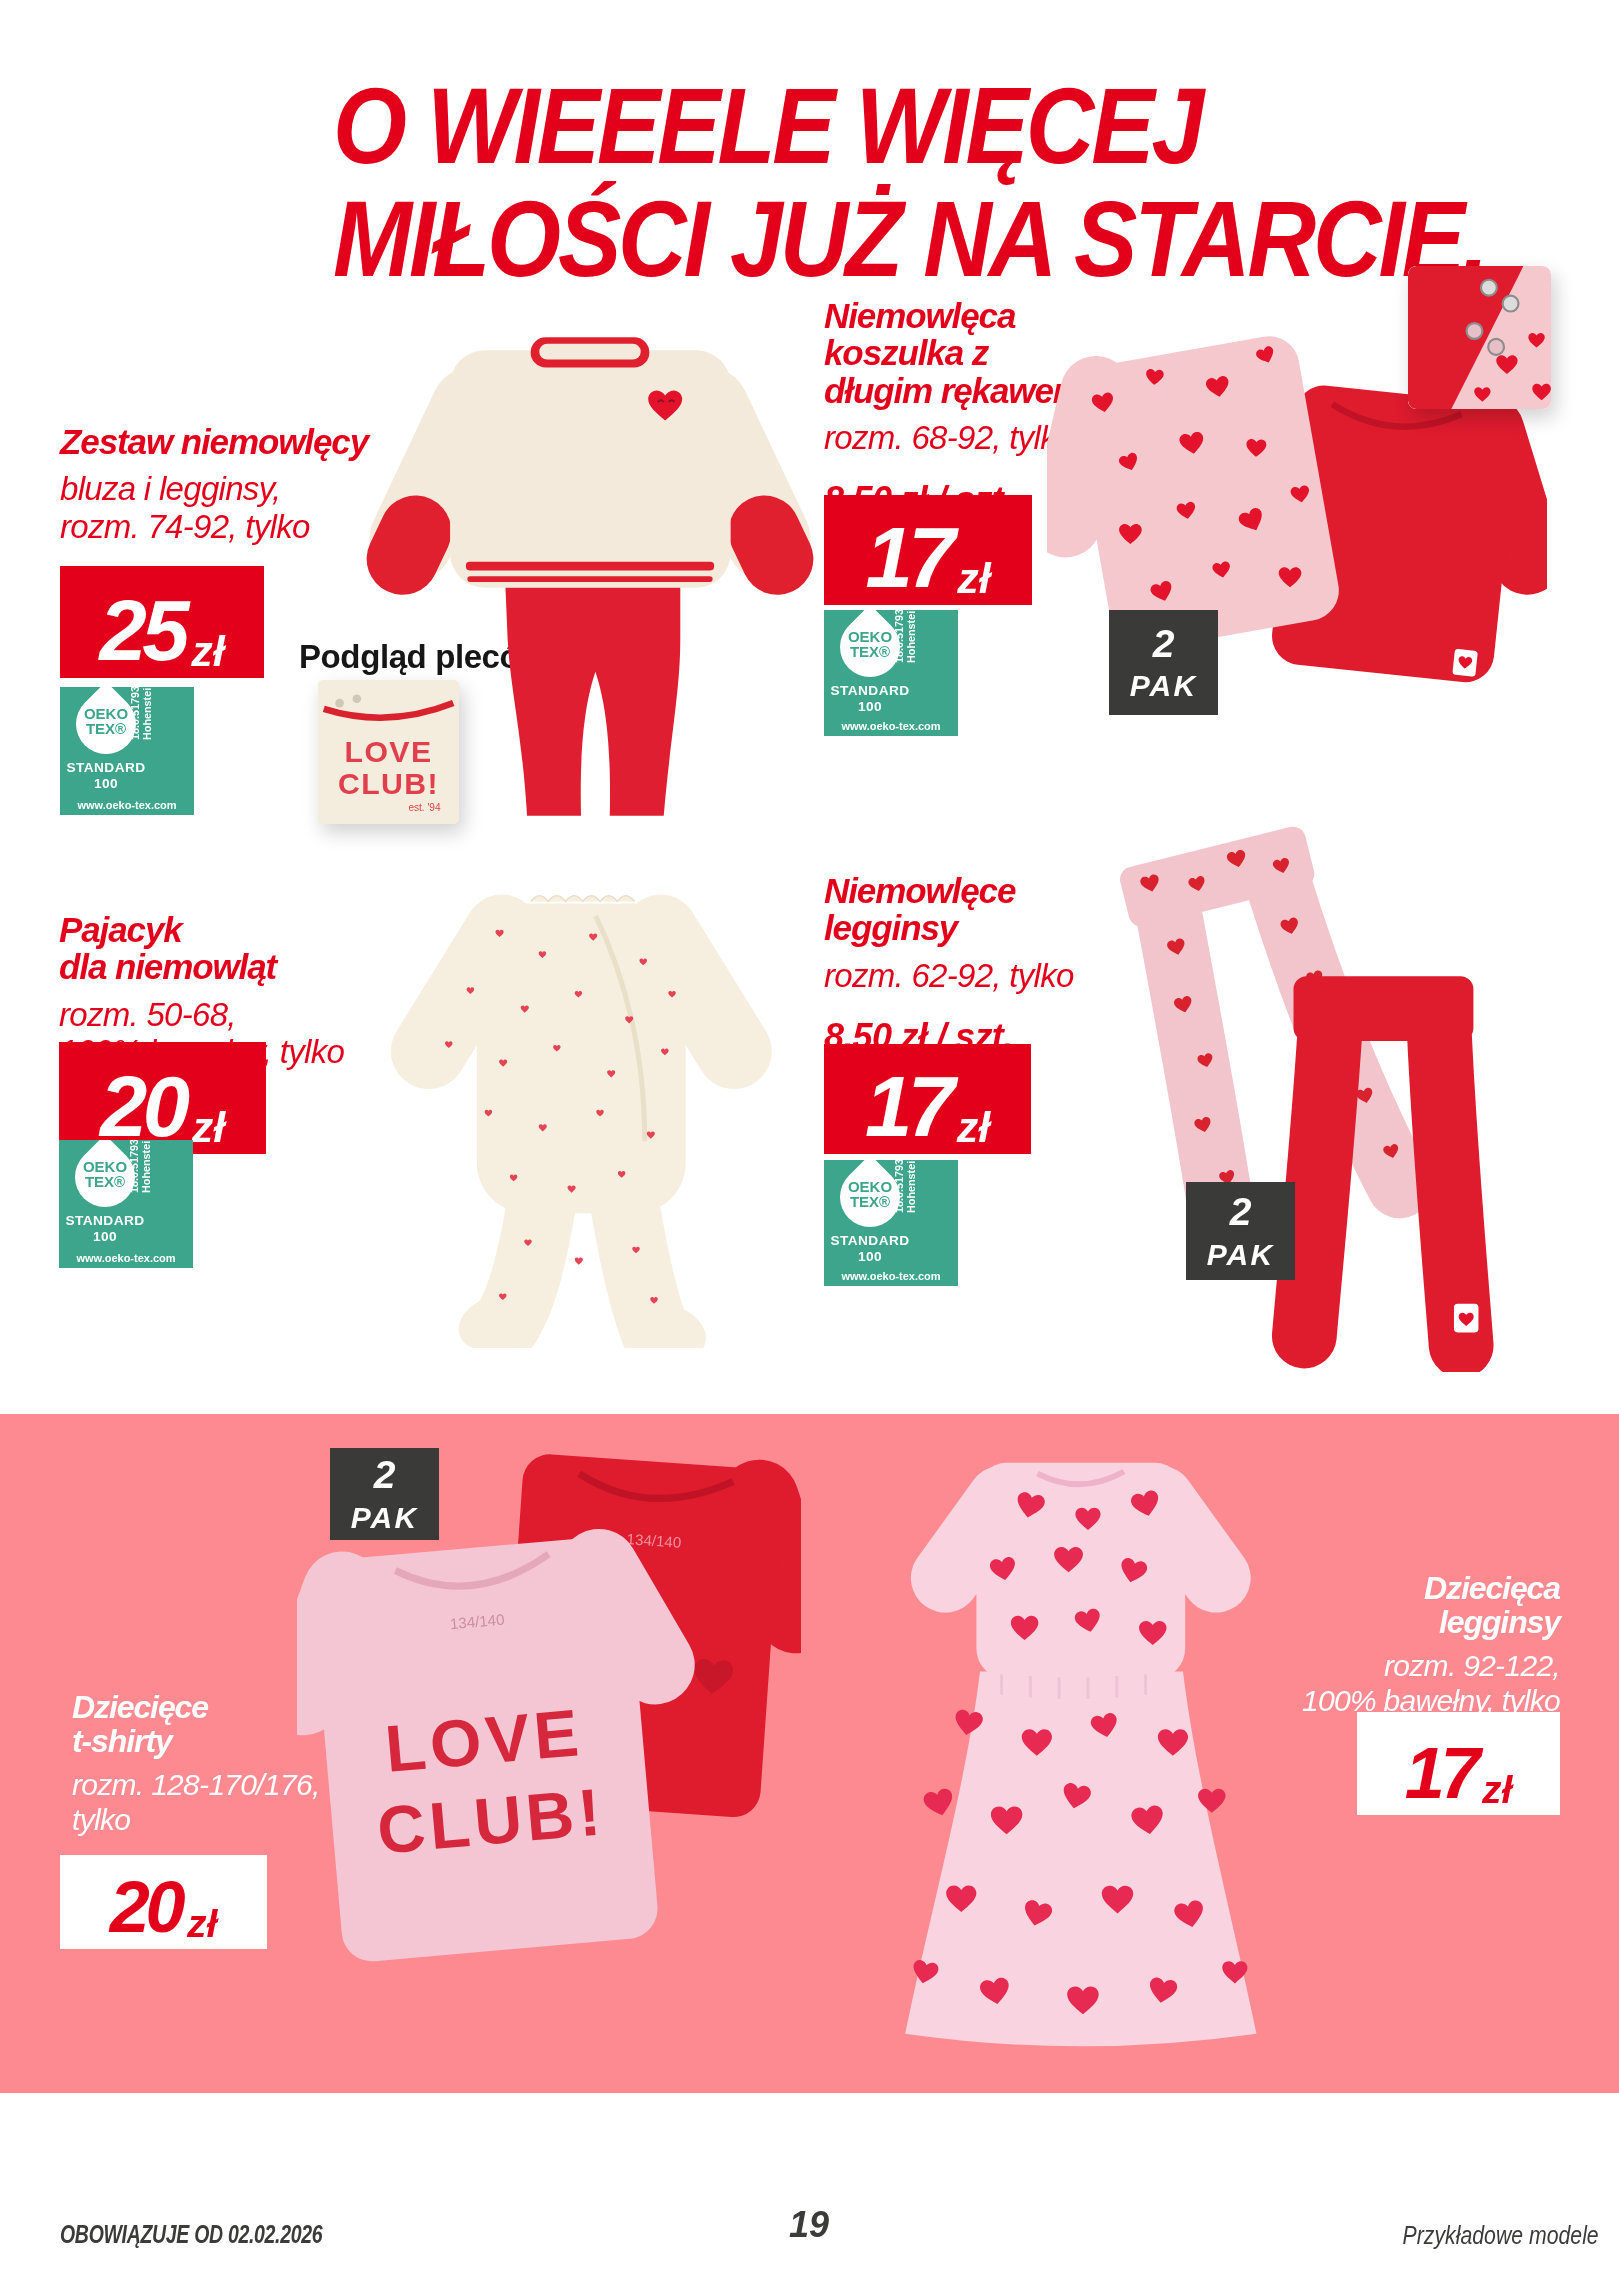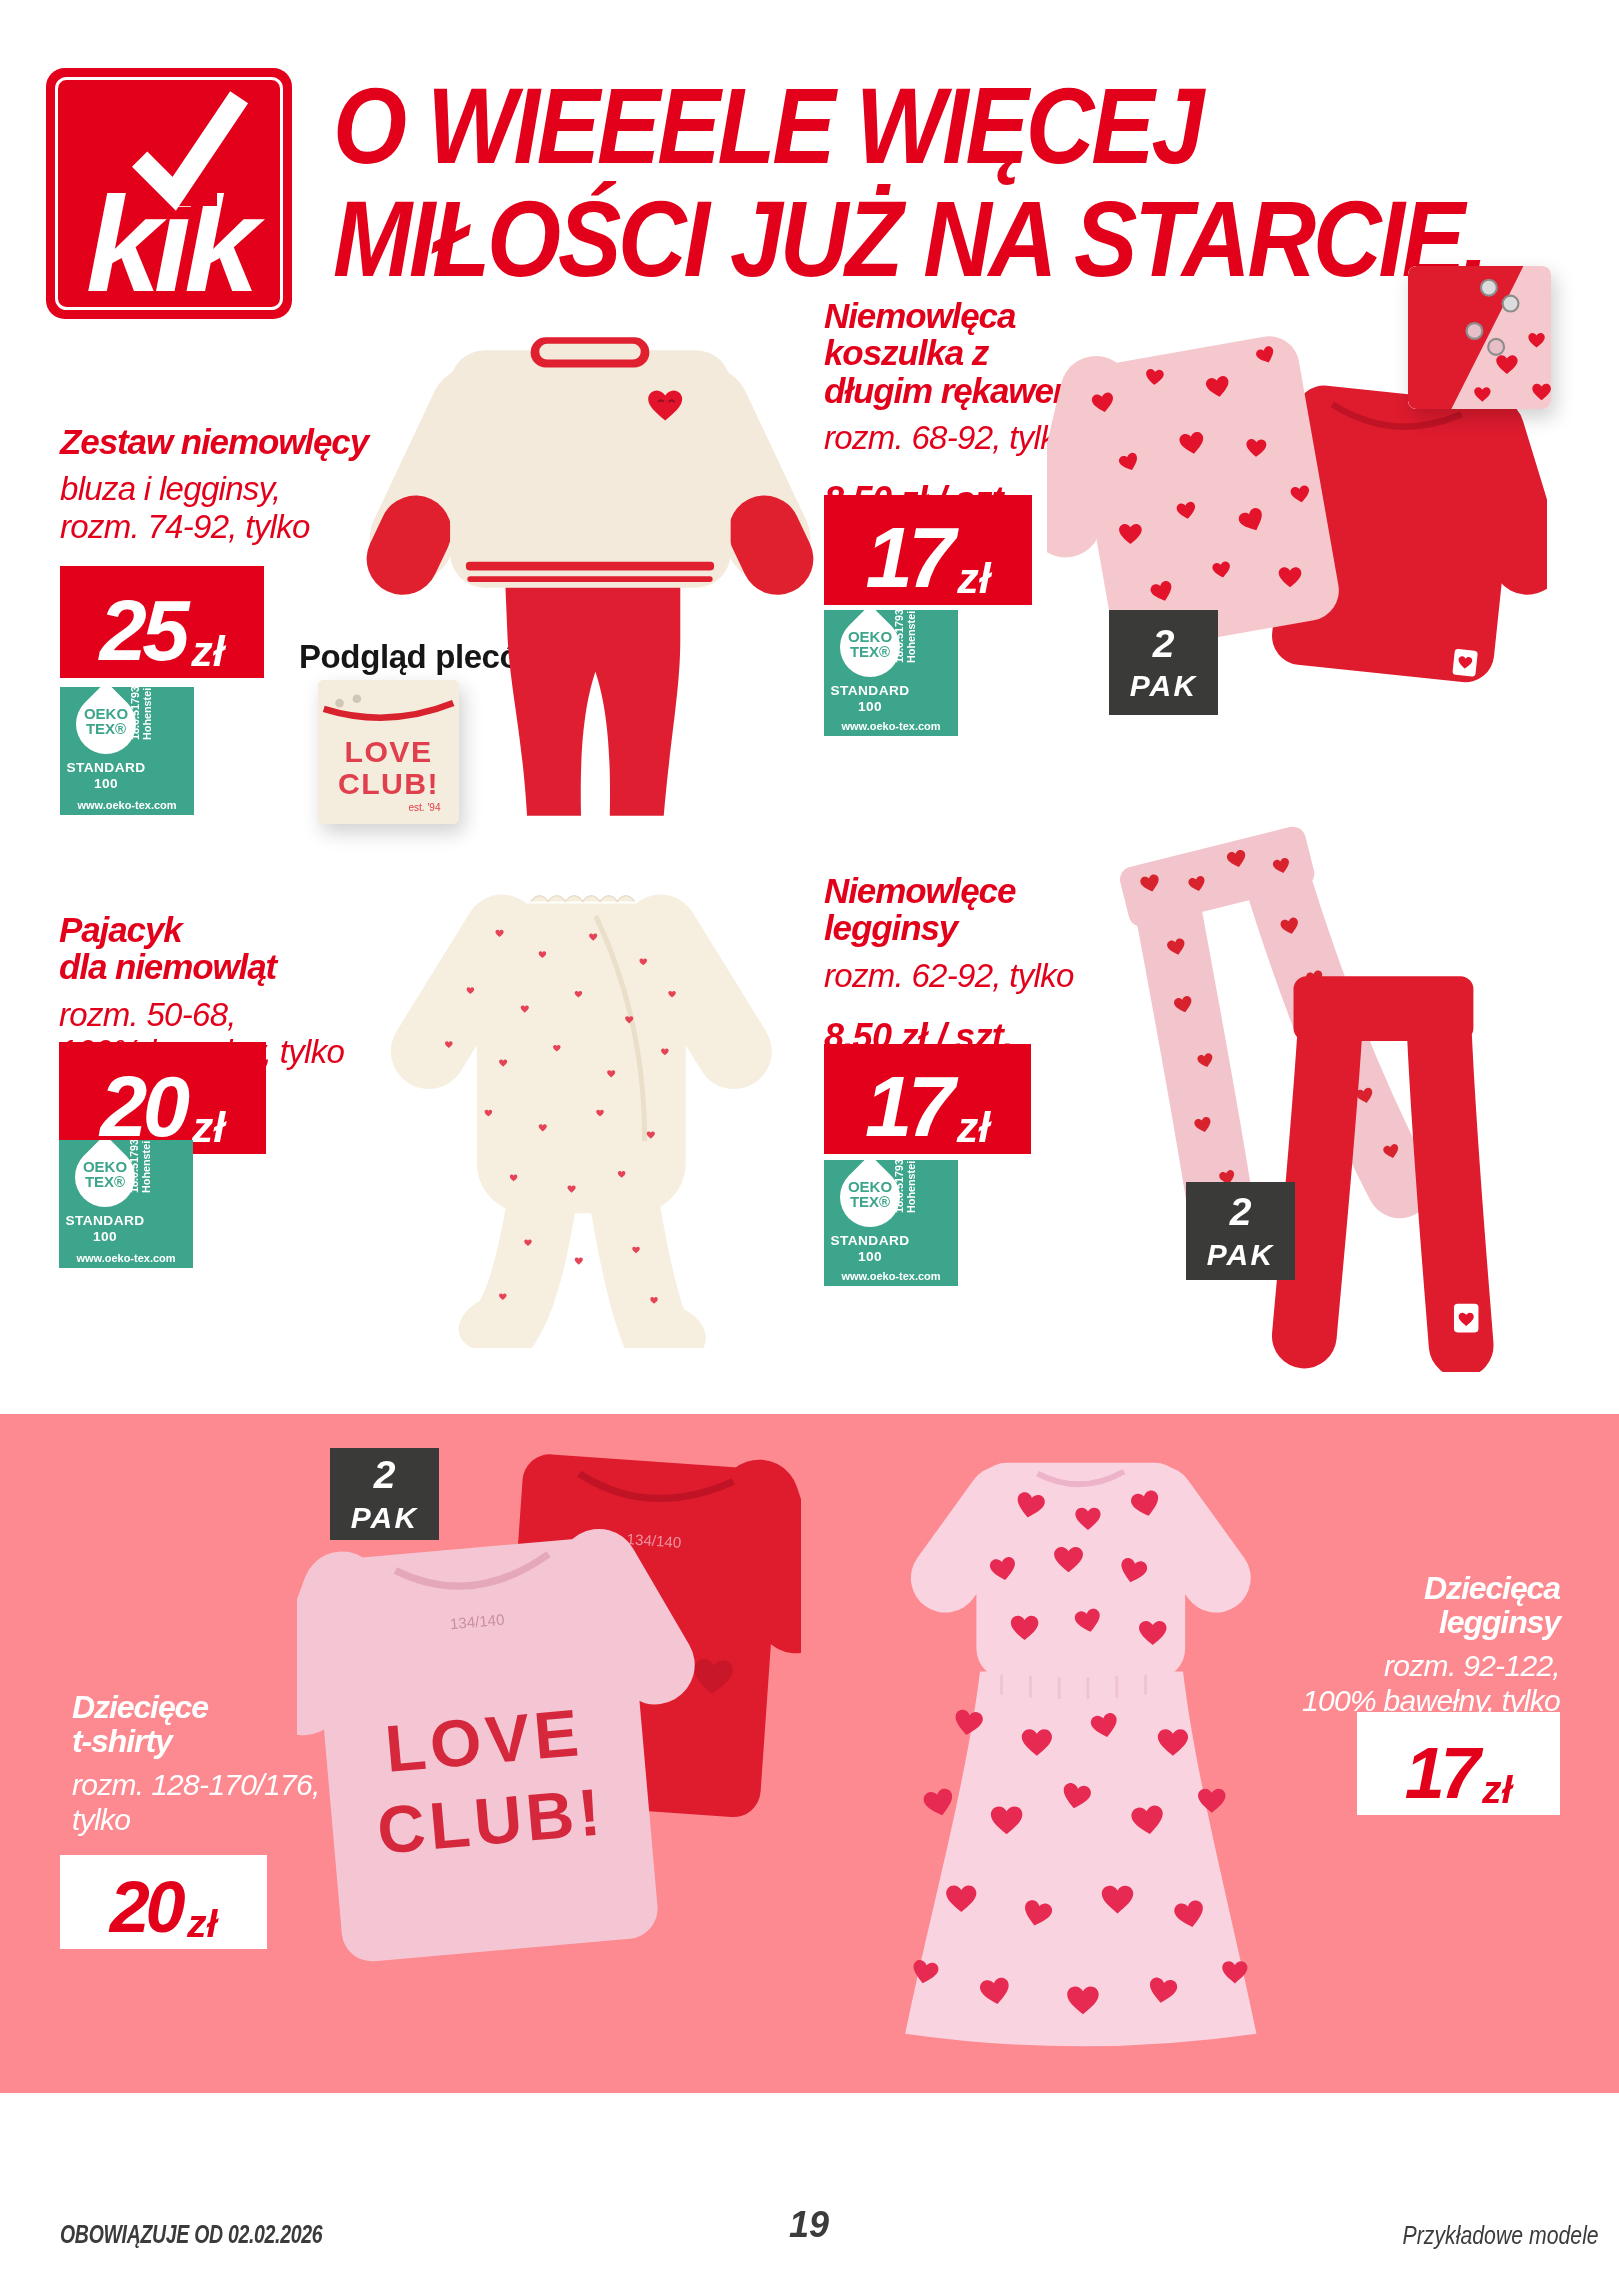--- a/index.html
+++ b/index.html
@@ -81,28 +81,20 @@
   <svg width="0" height="0" style="position:absolute">
     <defs>
       <symbol id="ht" viewBox="0 0 24 22">
         <path d="M12 21C6.5 16.5 1.5 12.3 1.5 7.8 1.5 4.9 3.9 2.5 6.8 2.5 8.9 2.5 10.9 3.8 12 5.7 13.1 3.8 15.1 2.5 17.2 2.5 20.1 2.5 22.5 4.9 22.5 7.8 22.5 12.3 17.5 16.5 12 21Z"></path>
       </symbol>
     </defs>
   </svg>
 
   <div class="band"></div>
 
-  <div class="logo">
-    <div class="logo-frame"></div>
-    <div class="logo-text">kik</div>
-    <div class="logo-dotpatch"></div>
-    <svg class="logo-check" viewBox="0 0 190 180">
-      <polyline points="30,100 78,148 168,14" fill="none" stroke="#fff" stroke-width="30"></polyline>
-    </svg>
-  </div>
   <div class="headline">
     <div>O WIEEELE WIĘCEJ</div>
     <div>MIŁOŚCI JUŻ NA STARCIE.</div>
   </div>
 
   <div class="blk" style="left:60px;top:423px;">
     <div class="t-line">Zestaw niemowlęcy</div>
     <div class="d-line mt1">bluza i legginsy,</div>
     <div class="d-line">rozm. 74-92, tylko</div>
   </div>

